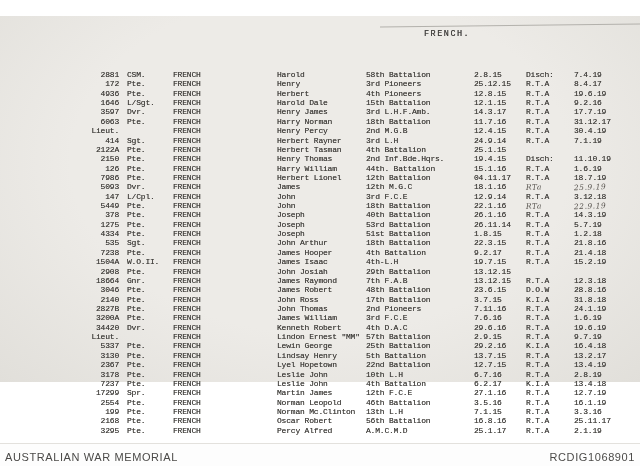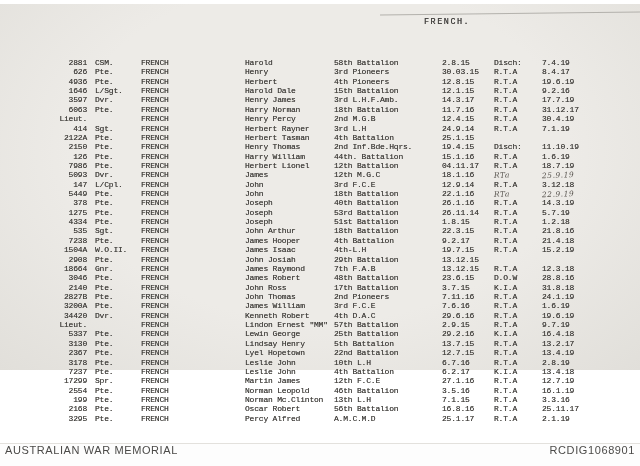--- a/index.html
+++ b/index.html
@@ -2,21 +2,21 @@
 <html><head>
 <meta charset="utf-8">
 <style>
   html,body{margin:0;padding:0;}
   body{
     width:640px;height:466px;overflow:hidden;position:relative;
     font-family:"Liberation Mono","DejaVu Sans Mono",monospace;
     background:#fff;
   }
   .paper{
-    position:absolute;top:4px;left:0;width:640px;height:366px;
+    position:absolute;top:16px;left:0;width:640px;height:366px;
     background:radial-gradient(ellipse at 50% 40%, #edebe7 55%, #e1dfda 100%);
   }
   .scan-edge{
     position:absolute;top:9px;left:380px;width:260px;height:0;
     border-top:1px solid #b3b1ac;transform:rotate(-0.7deg);
   }
   .page-title{
     position:absolute;top:13px;left:424px;
     font-size:8.5px;letter-spacing:1.5px;color:#444240;
     text-shadow:0 0 0.5px rgba(70,68,66,.9);
@@ -26,35 +26,36 @@
   }
   .row{
     display:grid;
     grid-template-columns:62px 46px 104px 97px 108px 52px 48px 70px;
     height:9.37px;line-height:9.37px;
     padding-left:25px;
     font-size:8px;color:#403e3b;
     text-shadow:0 0 0.6px rgba(74,72,68,.75);
     letter-spacing:-0.2px;
     white-space:nowrap;
+    margin-left:32px;
   }
   .cell{overflow:visible;}
   .cell.num{text-align:right;}
   .cell.rank,.cell.surname,.cell.given{padding-left:8px;}
   .cell.unit,.cell.date1,.cell.status,.cell.date2{padding-left:0;}
   .cell.hand{
     font-family:"DejaVu Serif",serif;
     font-style:italic;color:#57534e;
     transform:rotate(-2deg);
     text-shadow:none;letter-spacing:0.5px;font-size:7.5px;
   }
   .footer{
     position:absolute;bottom:0;left:0;width:640px;height:23px;
     background:#fdfdfd;border-top:1px solid #e3e1dd;
-    display:flex;justify-content:space-between;
+    display:flex;justify-content:space-between;align-items:flex-end;
     box-sizing:border-box;padding:0 5px 3px 5px;
     font-family:"Liberation Sans","DejaVu Sans",sans-serif;
     font-size:11px;color:#4b4a48;letter-spacing:0.6px;
   }
 </style>
 </head>
 <body>
 
 <div class="paper">
   <div class="scan-edge"></div>
@@ -64,26 +65,26 @@
         <span class="cell num">2881</span>
         <span class="cell rank">CSM.</span>
         <span class="cell surname">FRENCH</span>
         <span class="cell given">Harold</span>
         <span class="cell unit">58th Battalion</span>
         <span class="cell date1">2.8.15</span>
         <span class="cell status">Disch:</span>
         <span class="cell date2">7.4.19</span>
       </div>
       <div class="row">
-        <span class="cell num">626</span>
+        <span class="cell num">172</span>
         <span class="cell rank">Pte.</span>
         <span class="cell surname">FRENCH</span>
         <span class="cell given">Henry</span>
         <span class="cell unit">3rd Pioneers</span>
-        <span class="cell date1">30.03.15</span>
+        <span class="cell date1">25.12.15</span>
         <span class="cell status">R.T.A</span>
         <span class="cell date2">8.4.17</span>
       </div>
       <div class="row">
         <span class="cell num">4936</span>
         <span class="cell rank">Pte.</span>
         <span class="cell surname">FRENCH</span>
         <span class="cell given">Herbert</span>
         <span class="cell unit">4th Pioneers</span>
         <span class="cell date1">12.8.15</span>

